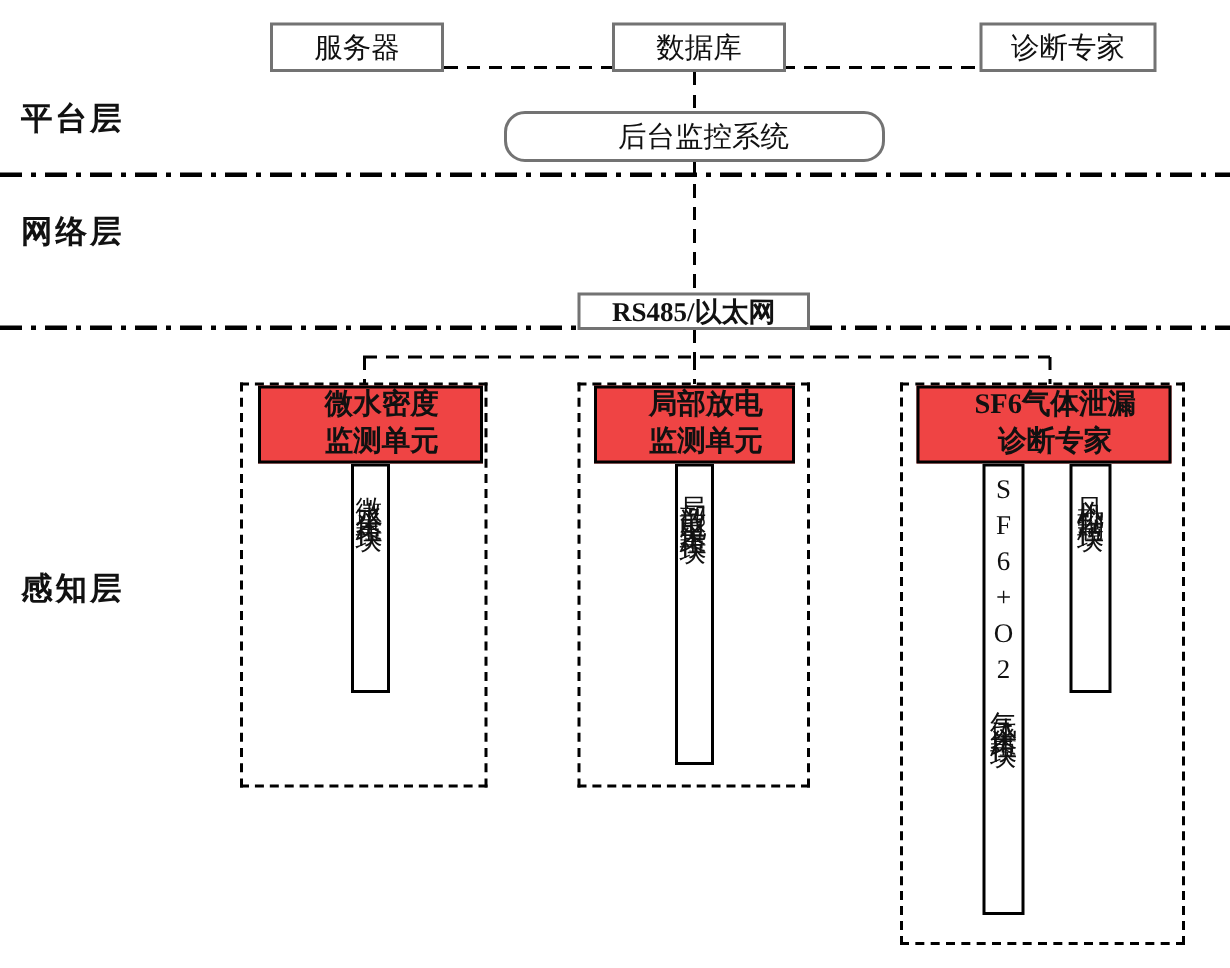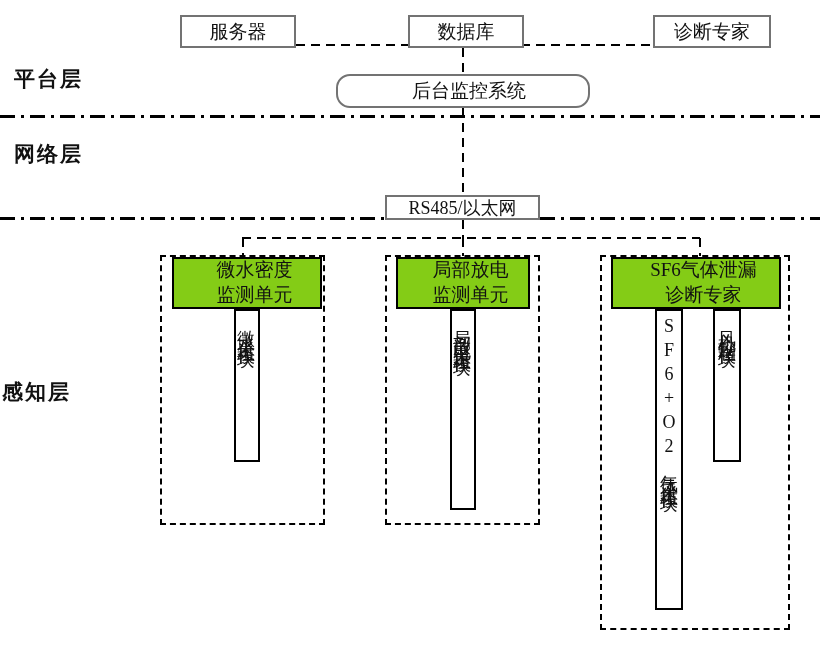--- a/index.html
+++ b/index.html
@@ -54,28 +54,28 @@
   }
 
   .unit {
     position: absolute;
     border: 2px dashed #000;
     box-sizing: border-box;
   }
   .unit-header {
     position: absolute;
     border: 2px solid #000;
-    background: #84cc16;
+    background: #ef4444;
     box-sizing: border-box;
     display: flex;
     align-items: center;
     justify-content: center;
     text-align: center;
     font-size: 19px;
-    font-weight: normal;
+    font-weight: bold;
     line-height: 1.3;
     white-space: pre-line;
     padding-left: 15px;
   }
   .vmodule {
     position: absolute;
     border: 2px solid #000;
     background: #fff;
     box-sizing: border-box;
     writing-mode: vertical-rl;
@@ -86,21 +86,21 @@
     overflow: hidden;
   }
 </style>
 </head>
 <body>
 
 <div class="canvas">
 
   <div class="layer-label" style="left:14px; top:30px;margin-top:35px;">平台层</div>
   <div class="layer-label" style="left:14px; top:140px;text-align:center;">网络层</div>
-  <div class="layer-label" style="left:2px; top:378px;">感知层</div>
+  <div class="layer-label" style="left:14px; top:378px;">感知层</div>
 
   <div class="dashdot" style="left:0; top:115px; width:820px;"></div>
   <div class="dashdot" style="left:0; top:217px; width:820px;"></div>
 
   <div class="hdash" style="left:296px; top:44px; width:358px;"></div>
 
   <div class="box" style="left:180px; top:15px; width:116px; height:33px;">
     <span>服务器</span>
   </div>
   <div class="box" style="left:653px; top:15px; width:118px; height:33px;">
@@ -111,21 +111,21 @@
   </div>
 
   <div class="vdash" style="left:462px; top:48px; height:27px;"></div>
 
   <div class="box rounded" style="left:336px; top:74px; width:254px; height:34px;">
     <span>后台监控系统</span>
   </div>
 
   <div class="vdash" style="left:462px; top:108px; height:88px;"></div>
 
-  <div class="box small-text" style="left:385px; top:195px; width:155px; height:25px;">
+  <div class="box small-text" style="left:385px; top:195px; width:155px; height:25px;font-weight:bold;">
     <span>RS485/以太网</span>
   </div>
 
   <div class="vdash" style="left:462px; top:220px; height:18px;"></div>
   <div class="hdash" style="left:242px; top:237px; width:458px;"></div>
   <div class="vdash" style="left:242px; top:238px; height:18px;"></div>
   <div class="vdash" style="left:462px; top:238px; height:18px;"></div>
   <div class="vdash" style="left:699px; top:238px; height:18px;"></div>
 
   <div class="unit" style="left:160px; top:255px; width:165px; height:270px;"></div>

